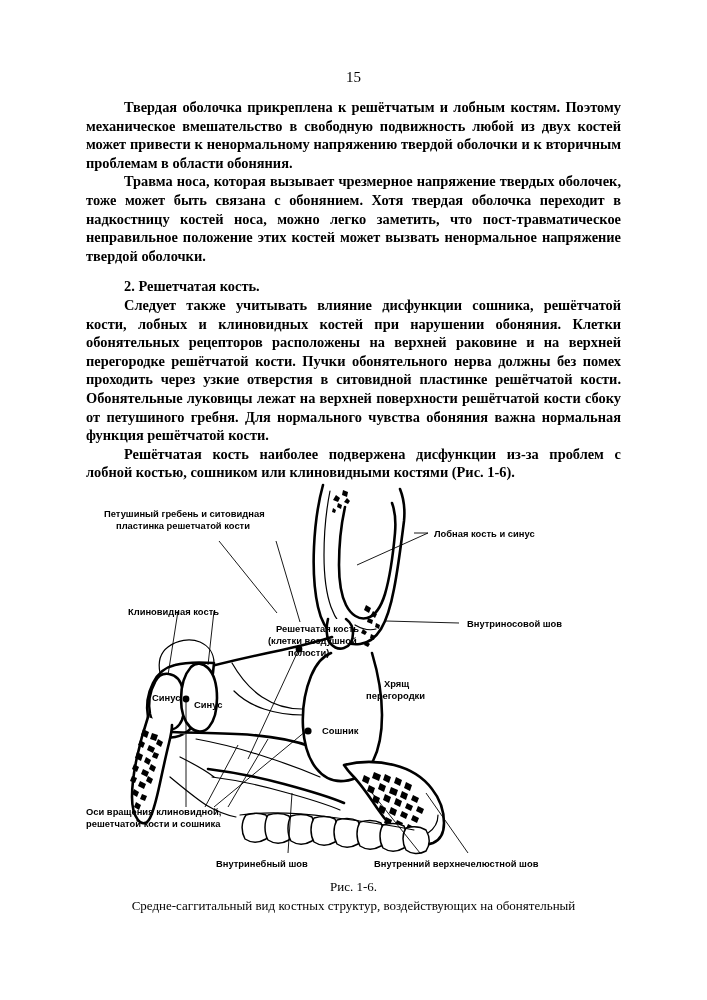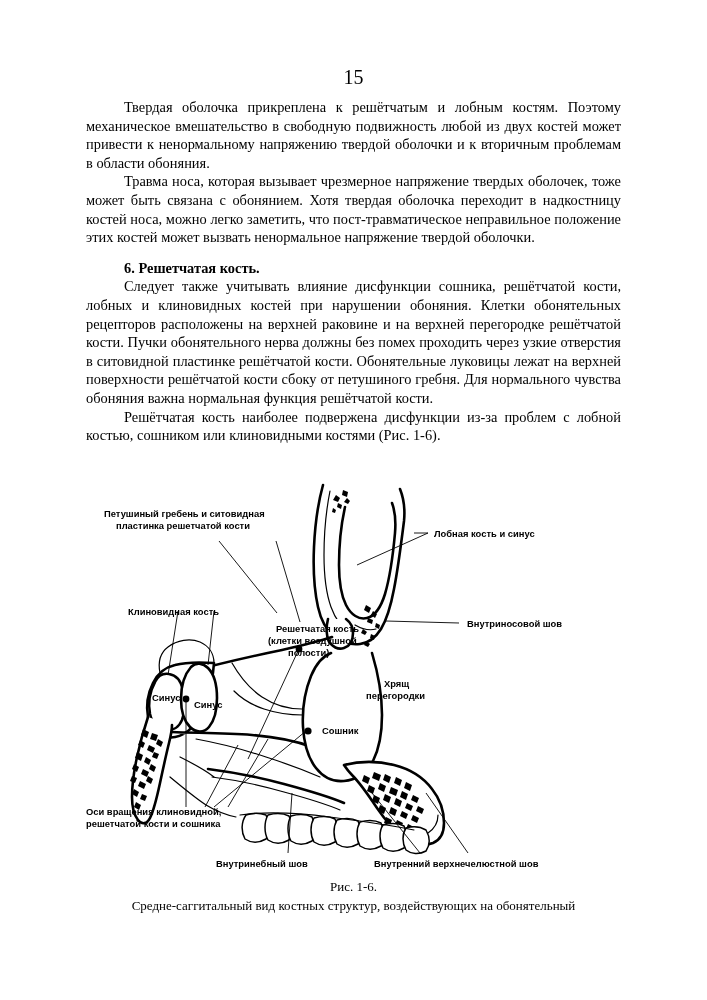--- a/index.html
+++ b/index.html
@@ -15,36 +15,37 @@
     overflow: hidden;
     font-family: "Liberation Serif", "DejaVu Serif", serif;
     color: #000000;
   }
   .page-number {
     position: absolute;
     top: 68px;
     left: 0;
     width: 707px;
     text-align: center;
-    font-size: 20px;
+    font-size: 15px;
     line-height: 18px;
   }
   .body-text {
     position: absolute;
     left: 86px;
     top: 98px;
     width: 535px;
   }
   .para {
     text-align: justify;
     text-indent: 38px;
     font-size: 14.4px;
     line-height: 18.6px;
     margin: 0 0 0 0;
     hyphens: none;
+    font-weight: bold;
   }
   .section-heading {
     text-indent: 38px;
     font-size: 14.4px;
     line-height: 18.6px;
     font-weight: bold;
     margin: 12px 0 0 0;
   }
 
   
@@ -107,21 +108,21 @@
 </head>
 <body>
 
 <div class="page">
 
   <div class="page-number">15</div>
 
   <div class="body-text">
     <p class="para">Твердая оболочка прикреплена к решётчатым и лобным костям. Поэтому механическое вмешательство в свободную подвижность любой из двух костей может привести к ненормальному напряжению твердой оболочки и к вторичным проблемам в области обоняния.</p>
     <p class="para">Травма носа, которая вызывает чрезмерное напряжение твердых оболочек, тоже может быть связана с обонянием. Хотя твердая оболочка переходит в надкостницу костей носа, можно легко заметить, что пост-травматическое неправильное положение этих костей может вызвать ненормальное напряжение твердой оболочки.</p>
-    <p class="section-heading">6. Решетчатая кость.</p>
+    <p class="section-heading">2. Решетчатая кость.</p>
     <p class="para">Следует также учитывать влияние дисфункции сошника, решётчатой кости, лобных и клиновидных костей при нарушении обоняния. Клетки обонятельных рецепторов расположены на верхней раковине и на верхней перегородке решётчатой кости. Пучки обонятельного нерва должны без помех проходить через узкие отверстия в ситовидной пластинке решётчатой кости. Обонятельные луковицы лежат на верхней поверхности решётчатой кости сбоку от петушиного гребня. Для нормального чувства обоняния важна нормальная функция решётчатой кости.</p>
     <p class="para">Решётчатая кость наиболее подвержена дисфункции из-за проблем с лобной костью, сошником или клиновидными костями (Рис. 1-6).</p>
   </div>
 
   <div class="figure">
     <svg width="707" height="420" viewBox="0 0 707 420" xmlns="http://www.w3.org/2000/svg">
 
       <g>
 
         <path class="bone-outline" d="M323,8 C318,26 315,48 314,70 C313,92 314,112 318,130

